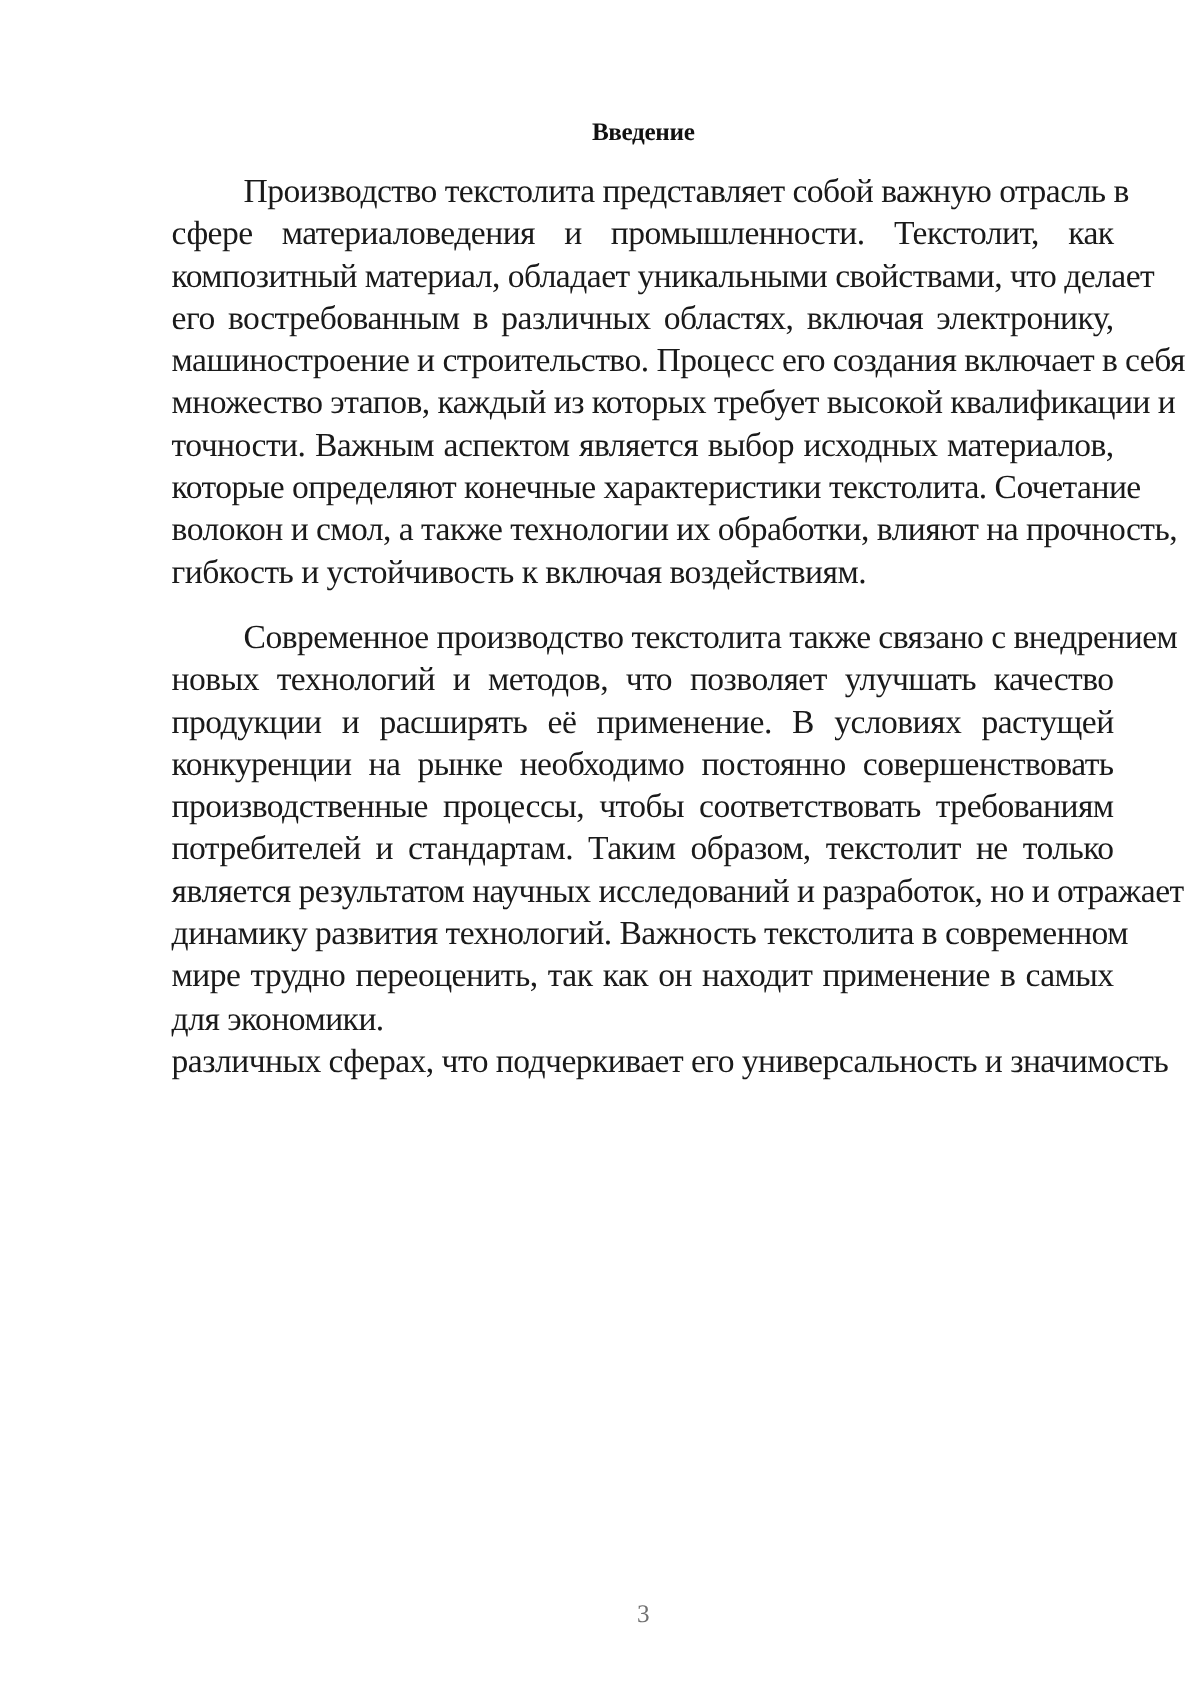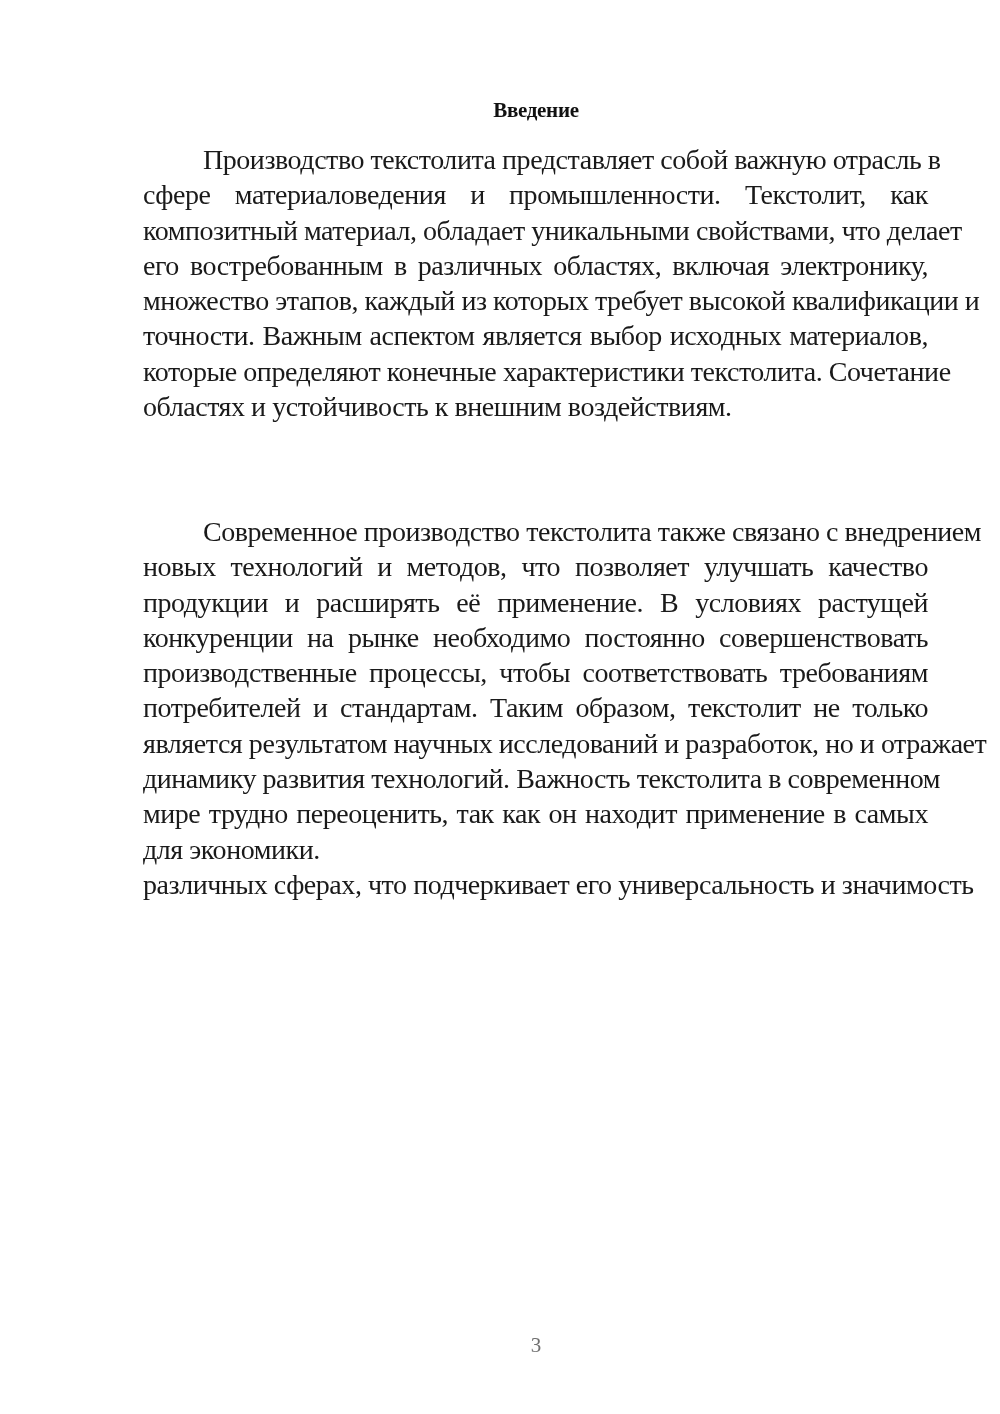--- a/index.html
+++ b/index.html
@@ -75,24 +75,26 @@
 
 <div class="page">
 
   <div class="heading">Введение</div>
 
   <div class="body-text para1">
     <span class="line first">Производство текстолита представляет собой важную отрасль в</span>
     <span class="line">сфере материаловедения и промышленности. Текстолит, как</span>
     <span class="line">композитный материал, обладает уникальными свойствами, что делает</span>
     <span class="line">его востребованным в различных областях, включая электронику,</span>
+    <span class="line">машиностроение и строительство. Процесс его создания включает в себя</span>
     <span class="line">множество этапов, каждый из которых требует высокой квалификации и</span>
     <span class="line">точности. Важным аспектом является выбор исходных материалов,</span>
     <span class="line">которые определяют конечные характеристики текстолита. Сочетание</span>
-    <span class="line last">областях и устойчивость к внешним воздействиям.</span>
+    <span class="line">волокон и смол, а также технологии их обработки, влияют на прочность,</span>
+    <span class="line last">гибкость и устойчивость к включая воздействиям.</span>
   </div>
 
   <div class="body-text para2">
     <span class="line first">Современное производство текстолита также связано с внедрением</span>
     <span class="line">новых технологий и методов, что позволяет улучшать качество</span>
     <span class="line">продукции и расширять её применение. В условиях растущей</span>
     <span class="line">конкуренции на рынке необходимо постоянно совершенствовать</span>
     <span class="line">производственные процессы, чтобы соответствовать требованиям</span>
     <span class="line">потребителей и стандартам. Таким образом, текстолит не только</span>
     <span class="line">является результатом научных исследований и разработок, но и отражает</span>

